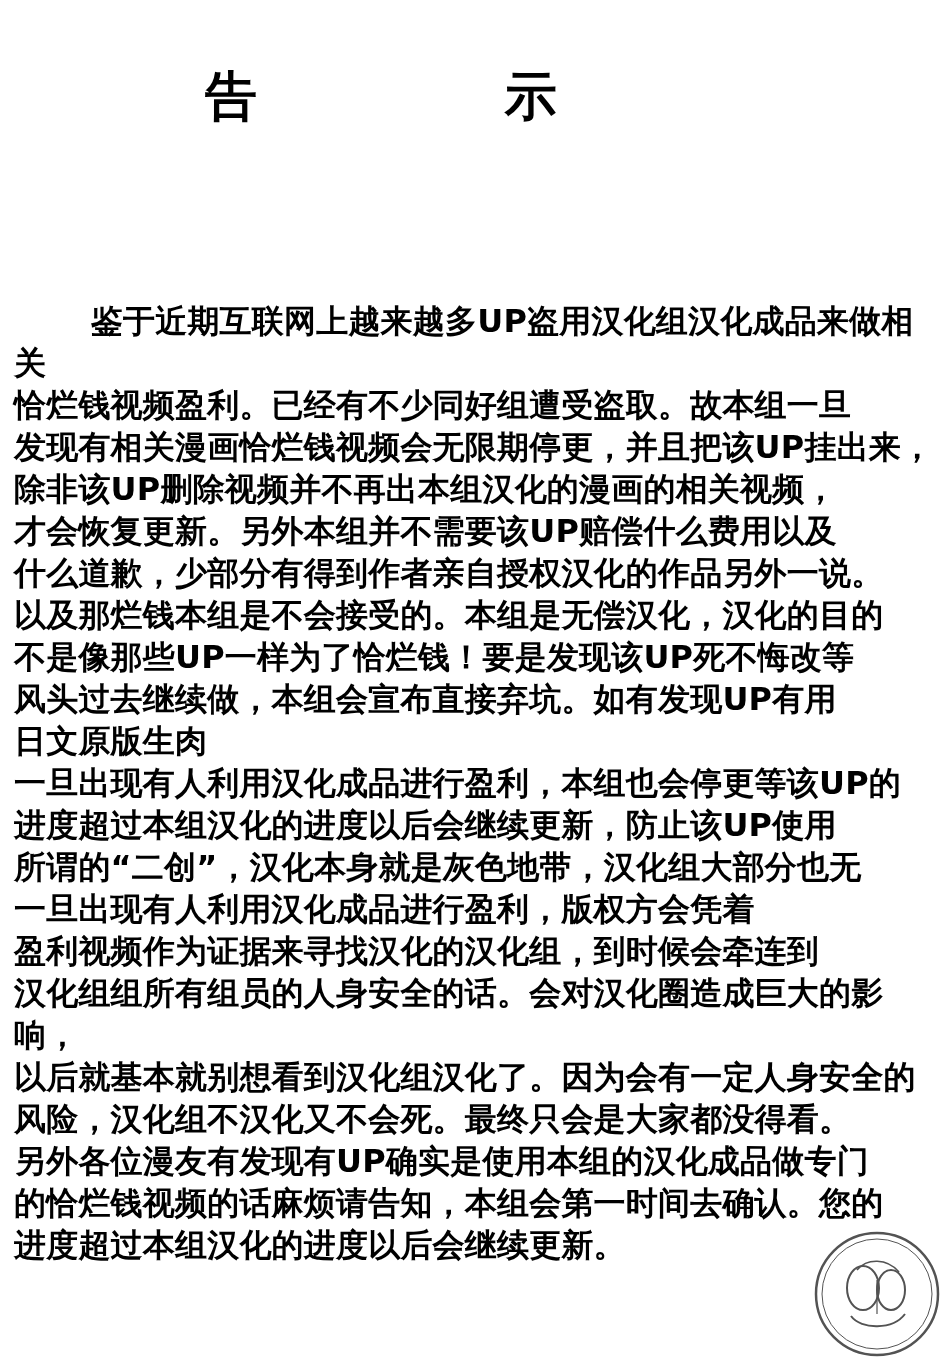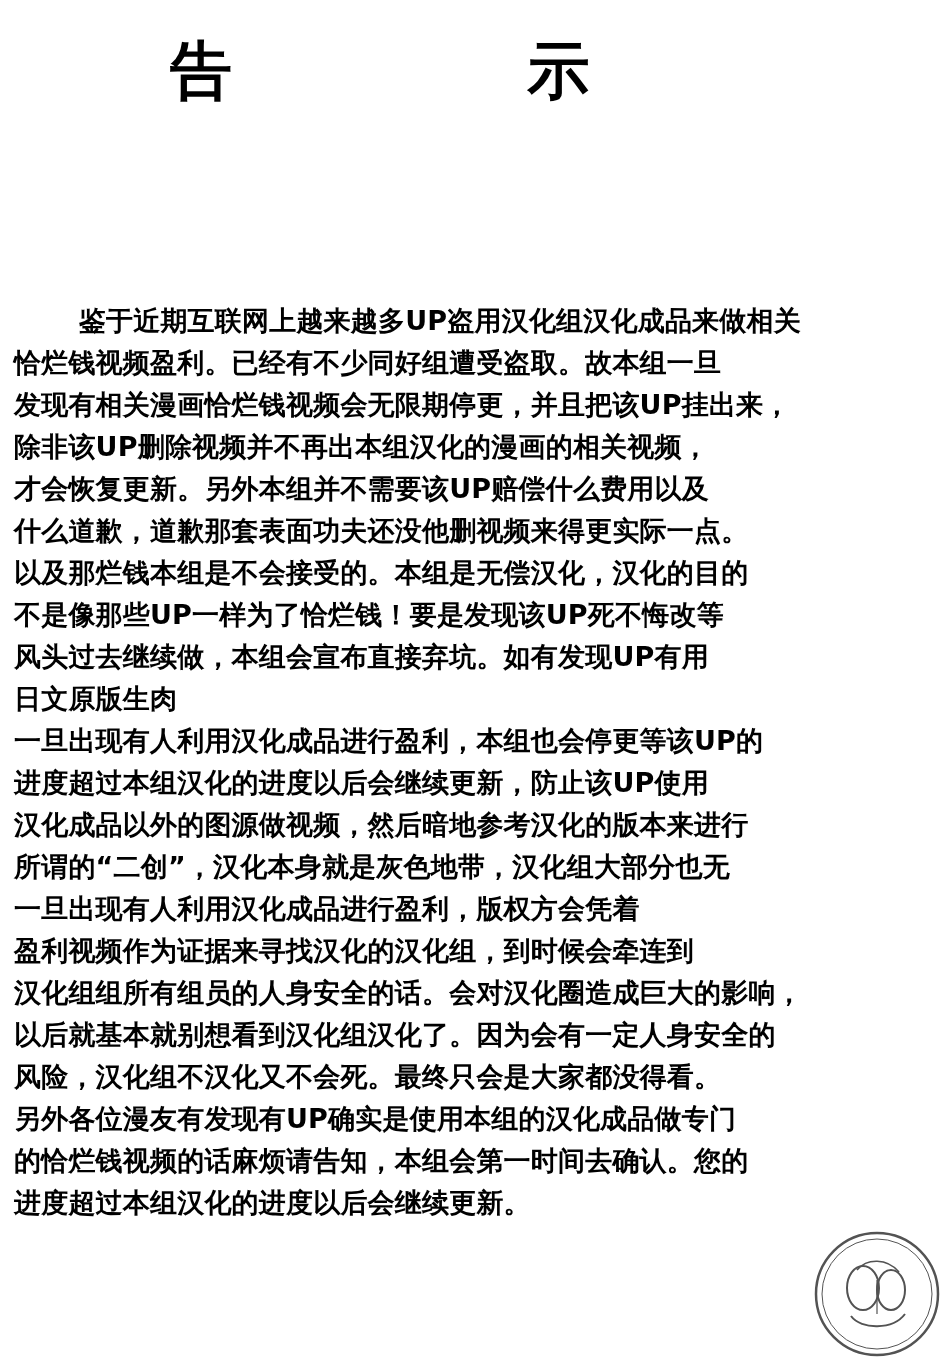--- a/index.html
+++ b/index.html
@@ -17,37 +17,37 @@
   }
   .page {
     position: relative;
     width: 947px;
     height: 1360px;
     background: #ffffff;
     box-sizing: border-box;
   }
   .notice-title {
     position: absolute;
-    top: 37px;
+    top: 68px;
     left: 0;
     width: 773px;
     text-align: center;
-    font-size: 62px;
+    font-size: 52px;
     font-weight: bold;
     letter-spacing: 0.22em;
     line-height: 1.1;
     color: #000000;
     white-space: pre;
   }
   .body-text {
     position: absolute;
     top: 300px;
     left: 14px;
     width: 920px;
-    font-size: 27px;
+    font-size: 32px;
     line-height: 42px;
     font-weight: 600;
     letter-spacing: 0.2px;
     color: #000000;
   }
   .body-text p {
     margin: 0;
     white-space: pre-wrap;
   }
   .body-text p.indent {
@@ -74,28 +74,27 @@
 <div class="page">
 
   <div class="notice-title">告        示</div>
 
   <div class="body-text">
     <p class="indent">鉴于近期互联网上越来越多UP盗用汉化组汉化成品来做相关</p>
     <p>恰烂钱视频盈利。已经有不少同好组遭受盗取。故本组一旦</p>
     <p>发现有相关漫画恰烂钱视频会无限期停更，并且把该UP挂出来，</p>
     <p>除非该UP删除视频并不再出本组汉化的漫画的相关视频，</p>
     <p>才会恢复更新。另外本组并不需要该UP赔偿什么费用以及</p>
-    <p>什么道歉，道歉那套表面功夫还没他删视频来得更实际一点。</p>
+    <p>什么道歉，少部分有得到作者亲自授权汉化的作品另外一说。</p>
     <p>以及那烂钱本组是不会接受的。本组是无偿汉化，汉化的目的</p>
     <p>不是像那些UP一样为了恰烂钱！要是发现该UP死不悔改等</p>
     <p>风头过去继续做，本组会宣布直接弃坑。如有发现UP有用</p>
     <p>日文原版生肉</p>
     <p>一旦出现有人利用汉化成品进行盈利，本组也会停更等该UP的</p>
     <p>进度超过本组汉化的进度以后会继续更新，防止该UP使用</p>
-    <p>汉化成品以外的图源做视频，然后暗地参考汉化的版本来进行</p>
     <p>所谓的“二创”，汉化本身就是灰色地带，汉化组大部分也无</p>
     <p>一旦出现有人利用汉化成品进行盈利，版权方会凭着</p>
     <p>盈利视频作为证据来寻找汉化的汉化组，到时候会牵连到</p>
     <p>汉化组组所有组员的人身安全的话。会对汉化圈造成巨大的影响，</p>
     <p>以后就基本就别想看到汉化组汉化了。因为会有一定人身安全的</p>
     <p>风险，汉化组不汉化又不会死。最终只会是大家都没得看。</p>
     <p>另外各位漫友有发现有UP确实是使用本组的汉化成品做专门</p>
     <p>的恰烂钱视频的话麻烦请告知，本组会第一时间去确认。您的</p>
     <p>进度超过本组汉化的进度以后会继续更新。</p>
   </div>

